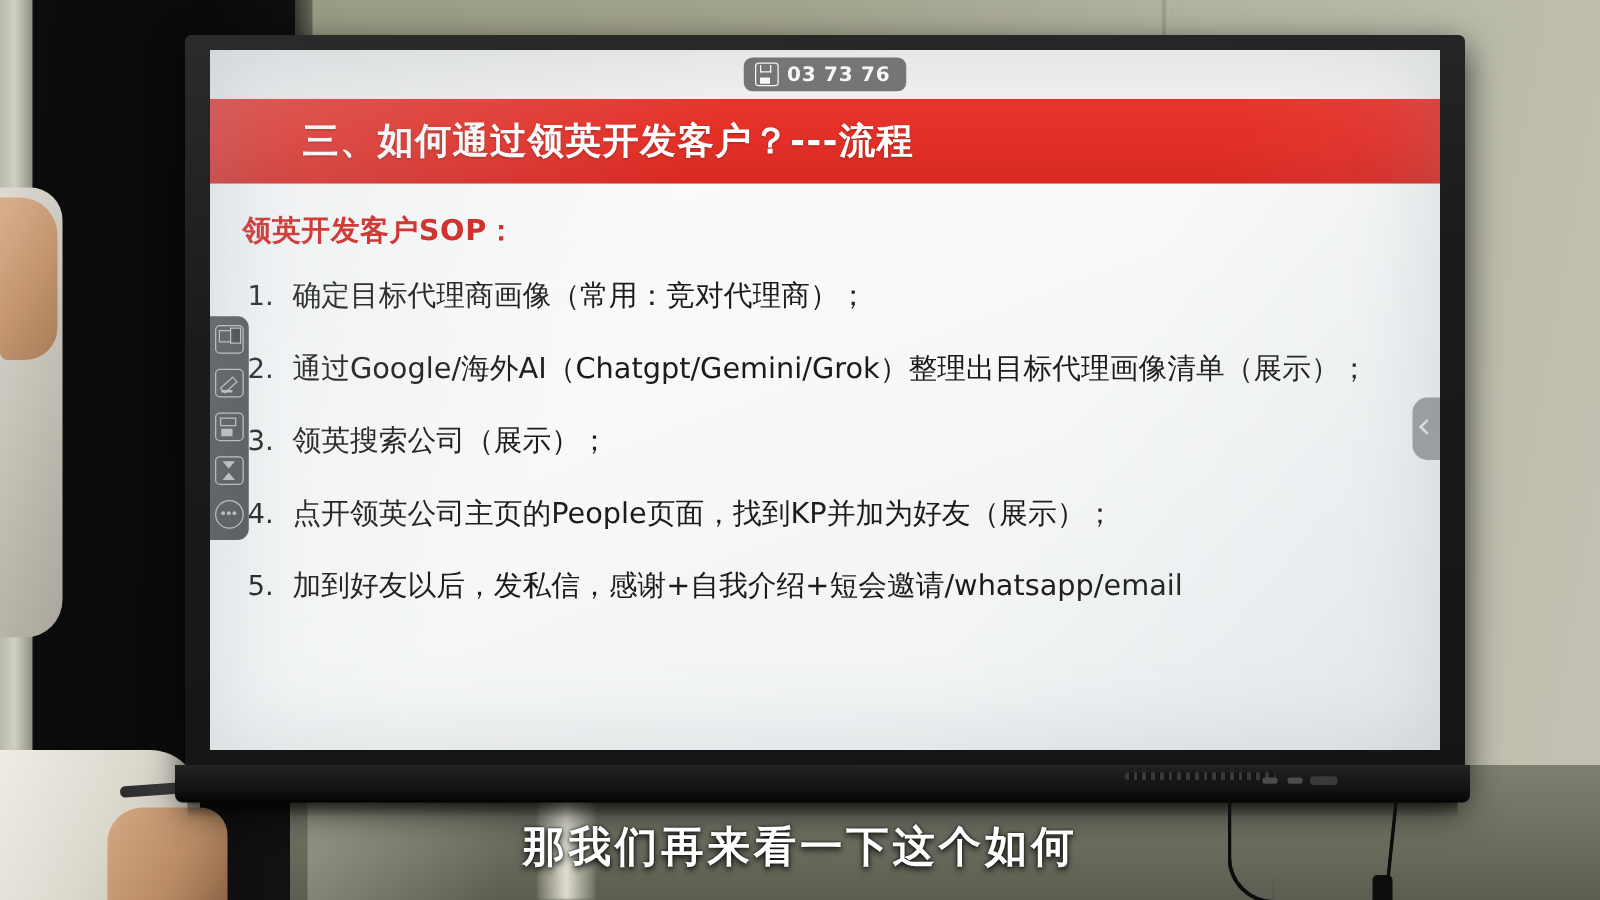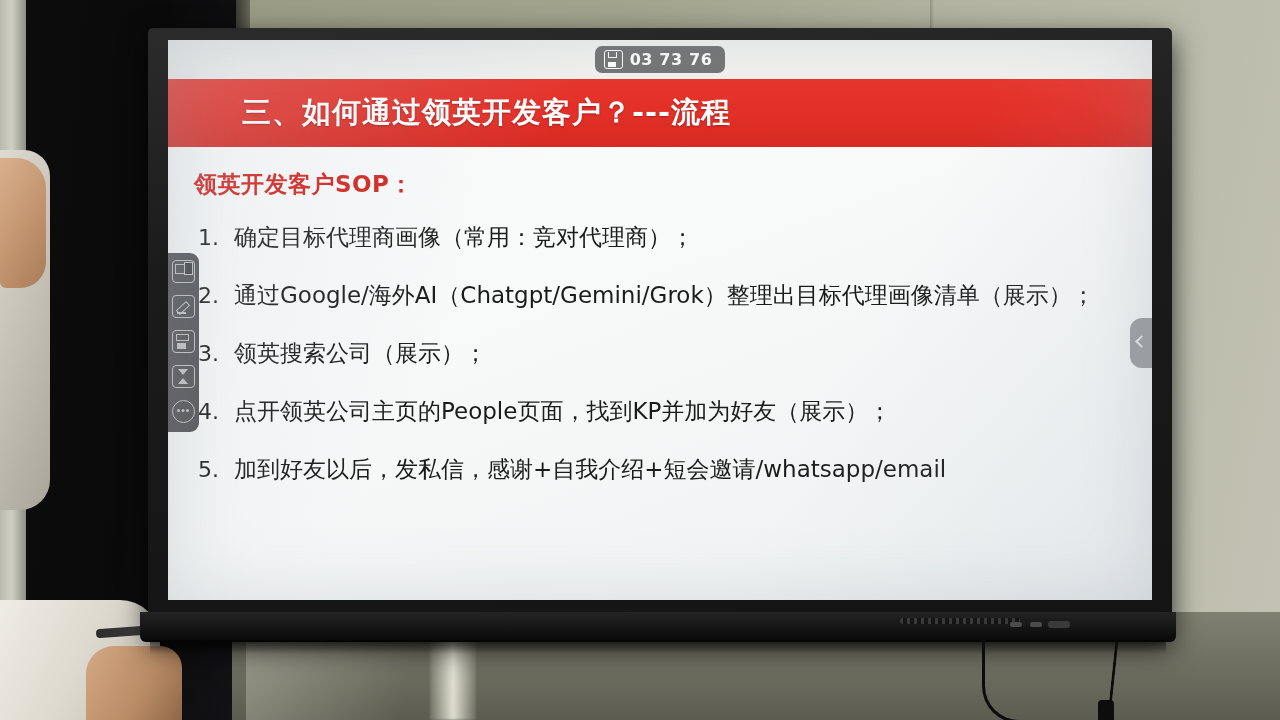--- a/index.html
+++ b/index.html
@@ -458,14 +458,15 @@
       <div class="tb-btn ic-hourglass"></div>
       <div class="tb-btn ic-more"></div>
     </div>
 
     <div class="screen-tab"></div>
 
     <div class="screen-sheen"></div>
     <div class="screen-vignette"></div>
   </div>
 
+  <div class="subtitle">那我们再来看一下这个如何</div>
 
 </div>
 
 </body></html>

